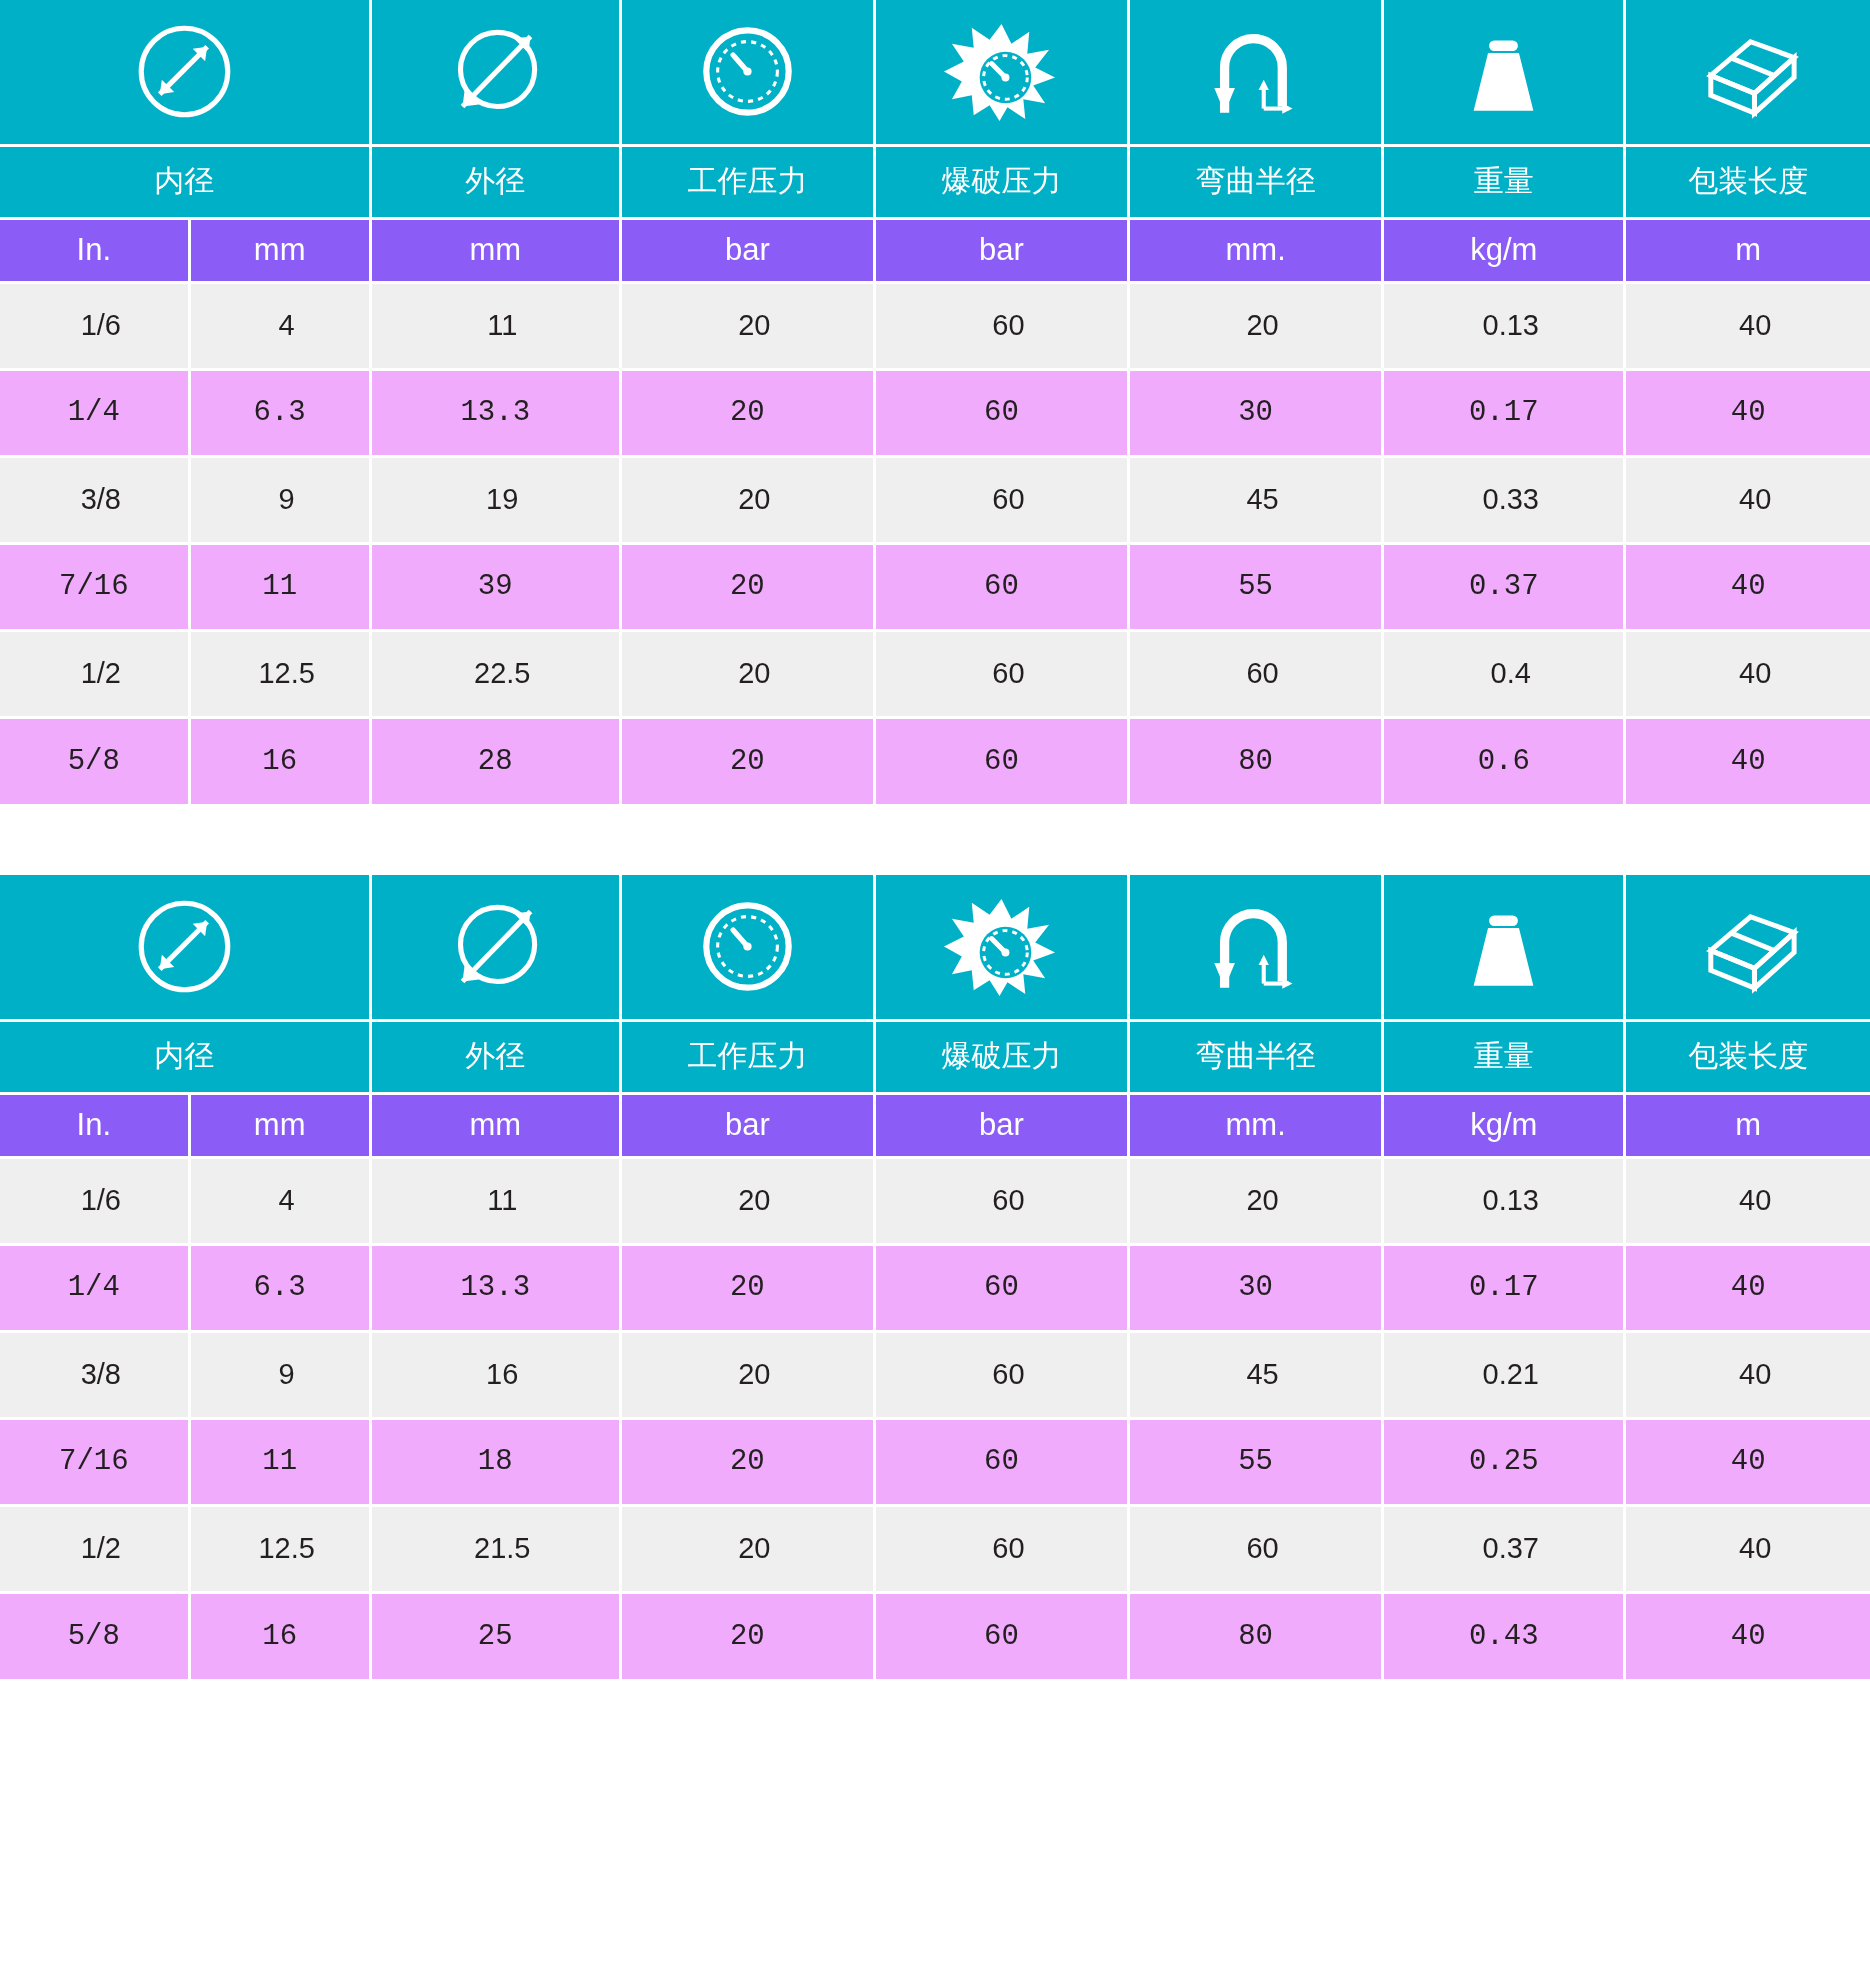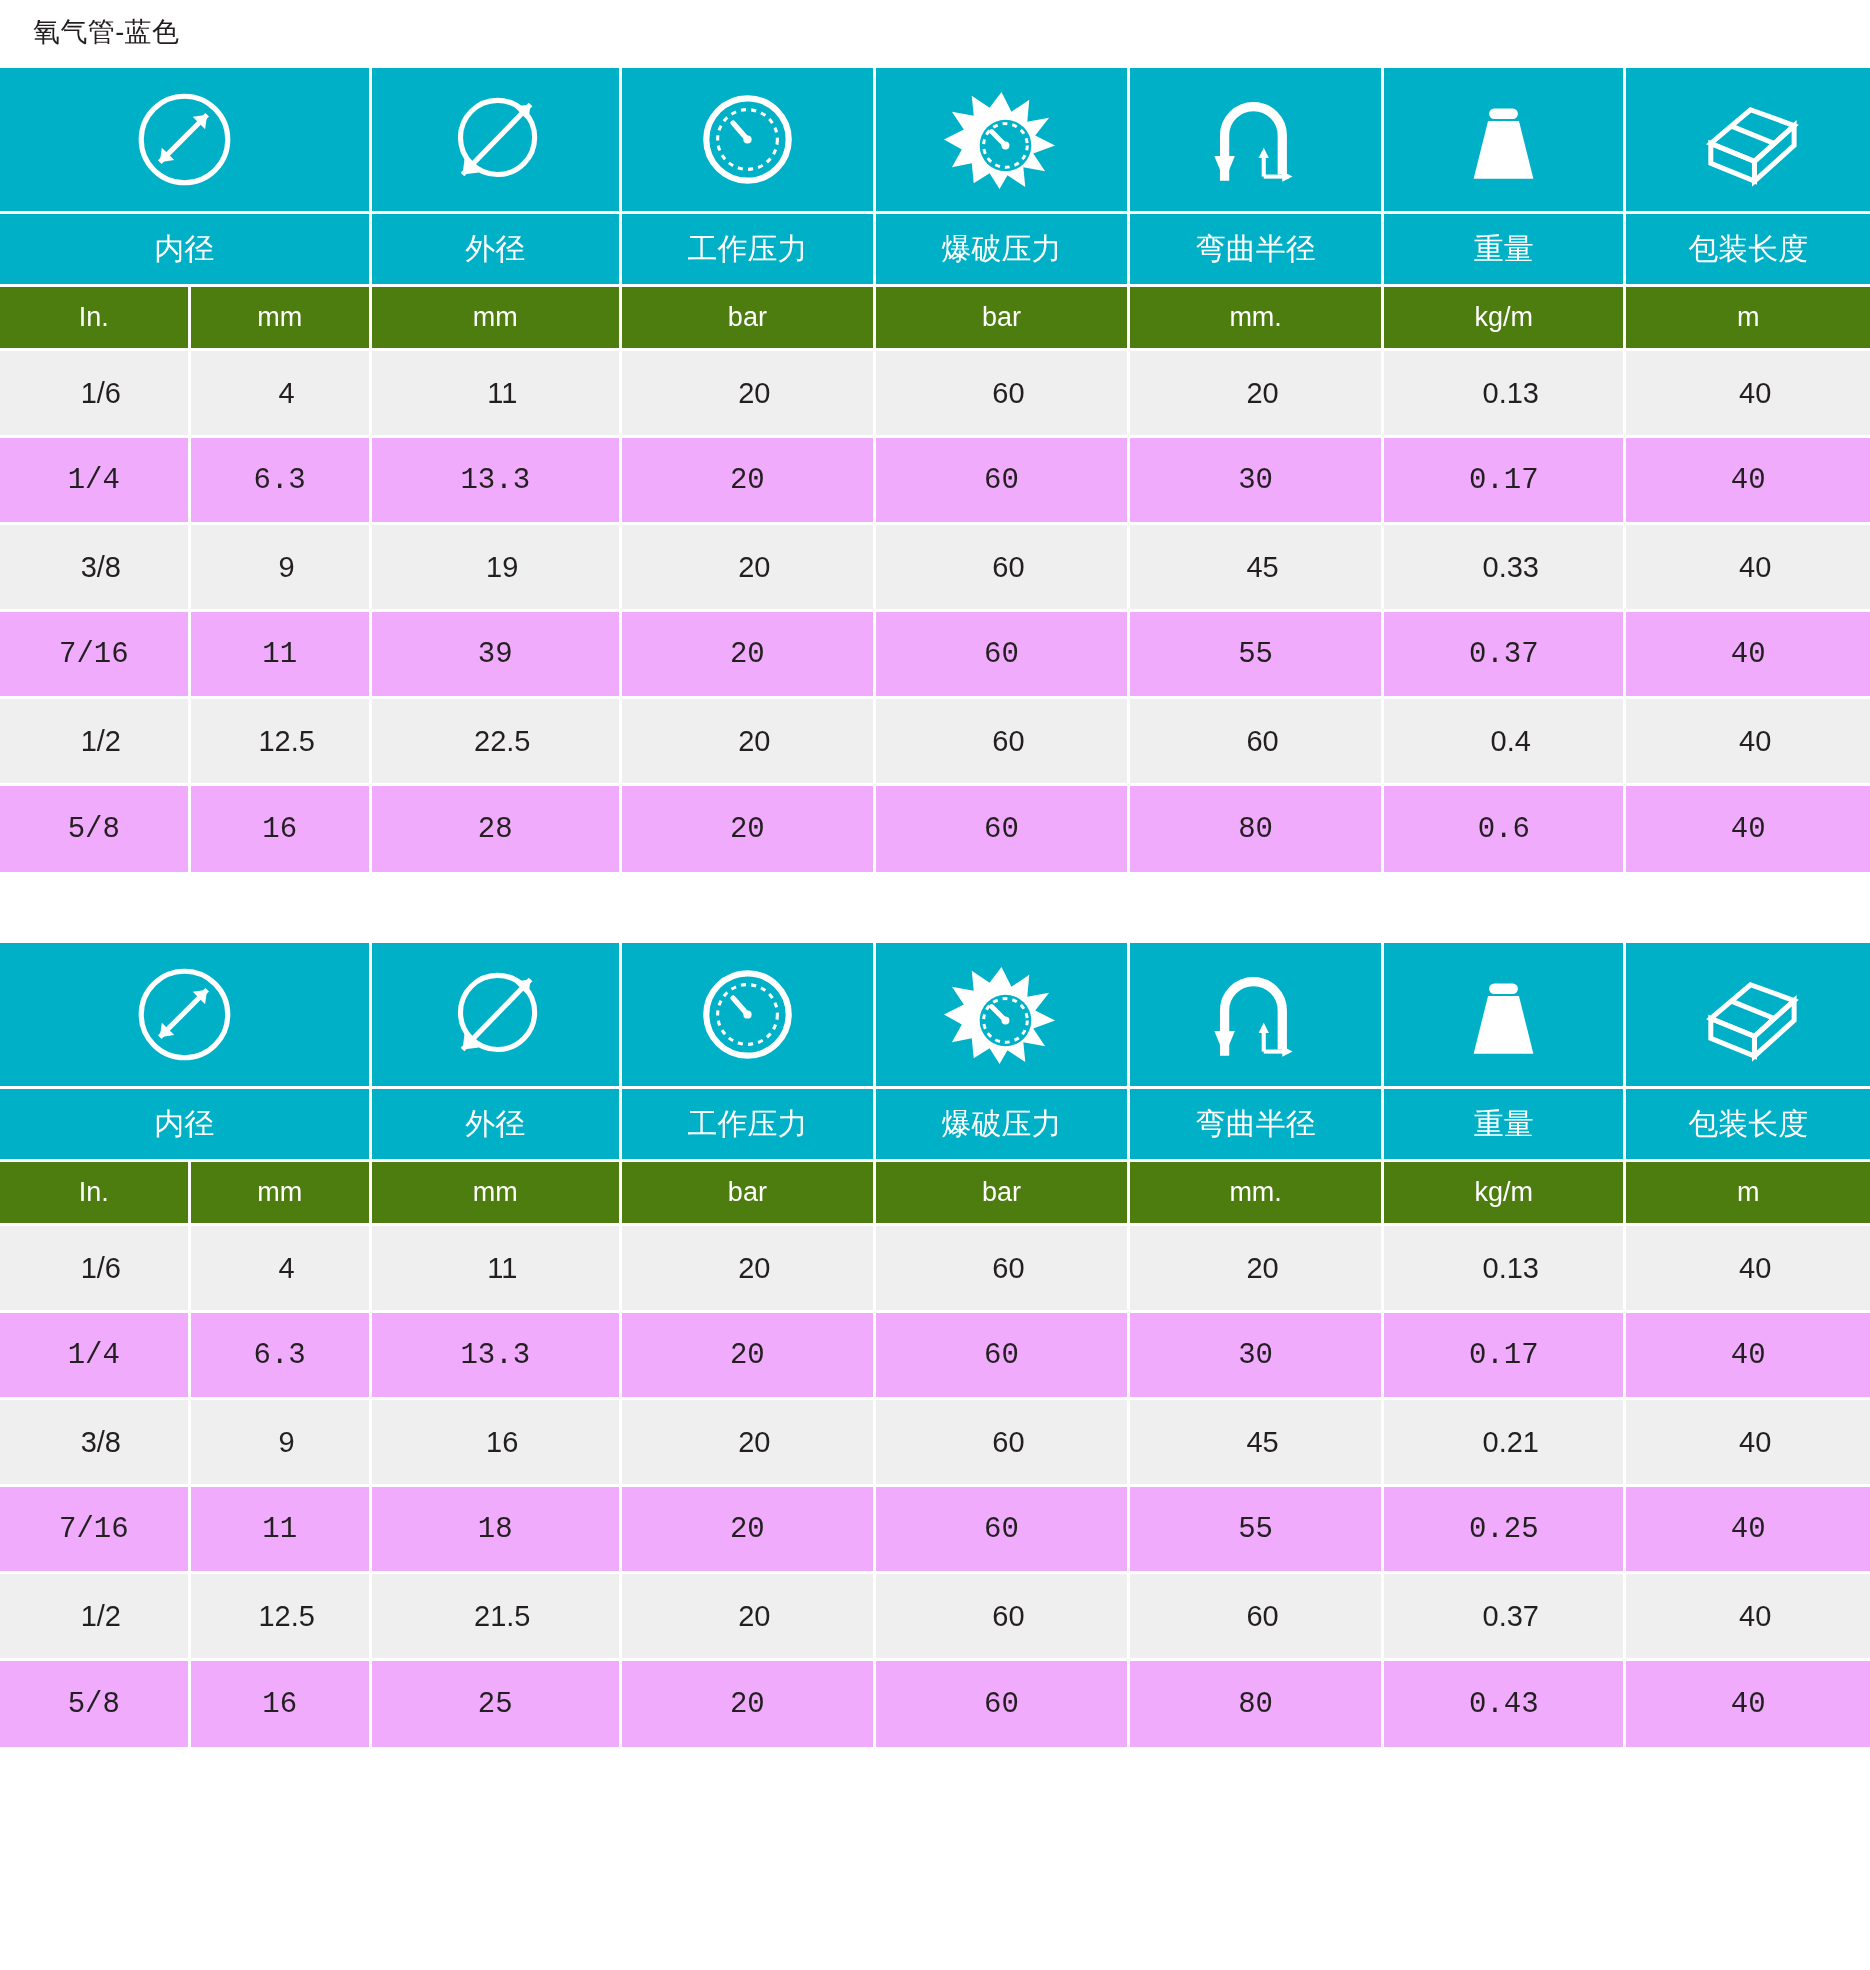--- a/index.html
+++ b/index.html
@@ -53,23 +53,23 @@
     font-weight: normal;
     text-align: center;
     height: 73px;
     border-top: 3.2px solid #ffffff;
     border-right: 3.2px solid #ffffff;
     padding: 0;
   }
   .label-row td:last-child { border-right: none; }
 
   .unit-row td {
-    background: #4d7c0f;
+    background: #8b5cf6;
     color: #ffffff;
-    font-size: 27px;
+    font-size: 31px;
     text-align: center;
     height: 64px;
     border-top: 3.2px solid #ffffff;
     border-right: 3.2px solid #ffffff;
     padding: 0;
   }
   .unit-row td:last-child { border-right: none; }
 
   tbody tr td {
     height: 87px;
@@ -86,21 +86,20 @@
 
   .gap { height: 71px; }
 
   svg { display: block; margin: 0 auto; }
 </style>
 </head>
 <body>
 
 <div class="section">
 
-  <div class="section-title">氧气管-蓝色</div>
 
   <table class="spec">
     <colgroup>
       <col class="c-in">
         <col class="c-mm">
         <col class="c-od">
         <col class="c-wp">
       <col class="c-bp">
         <col class="c-br">
         <col class="c-wt">

